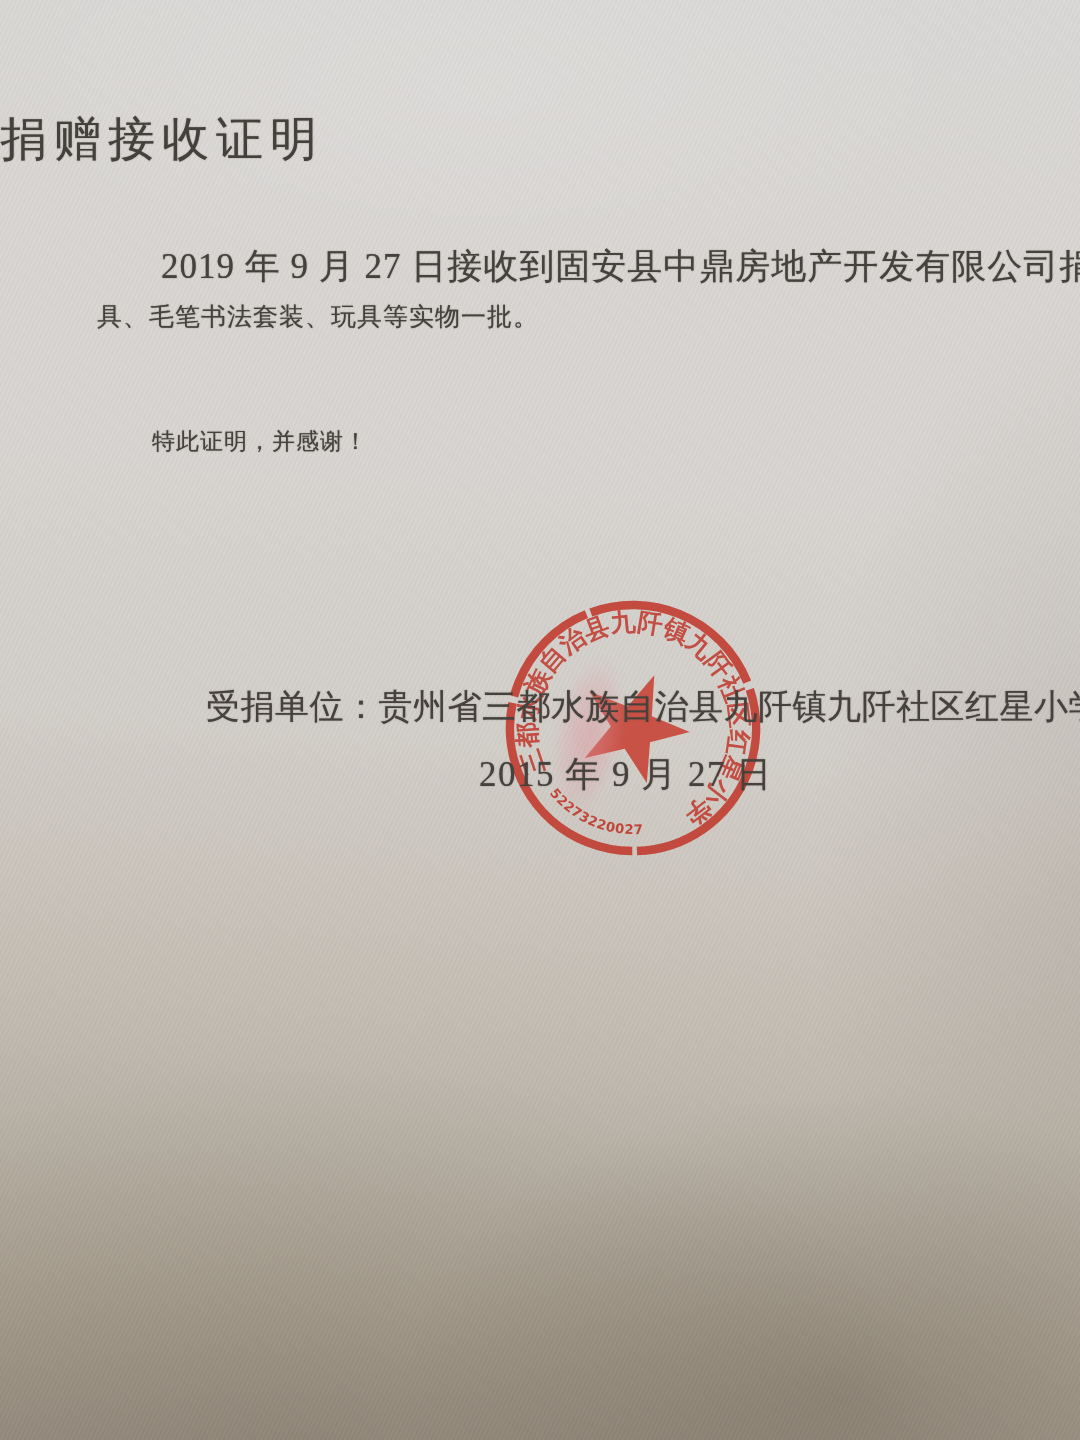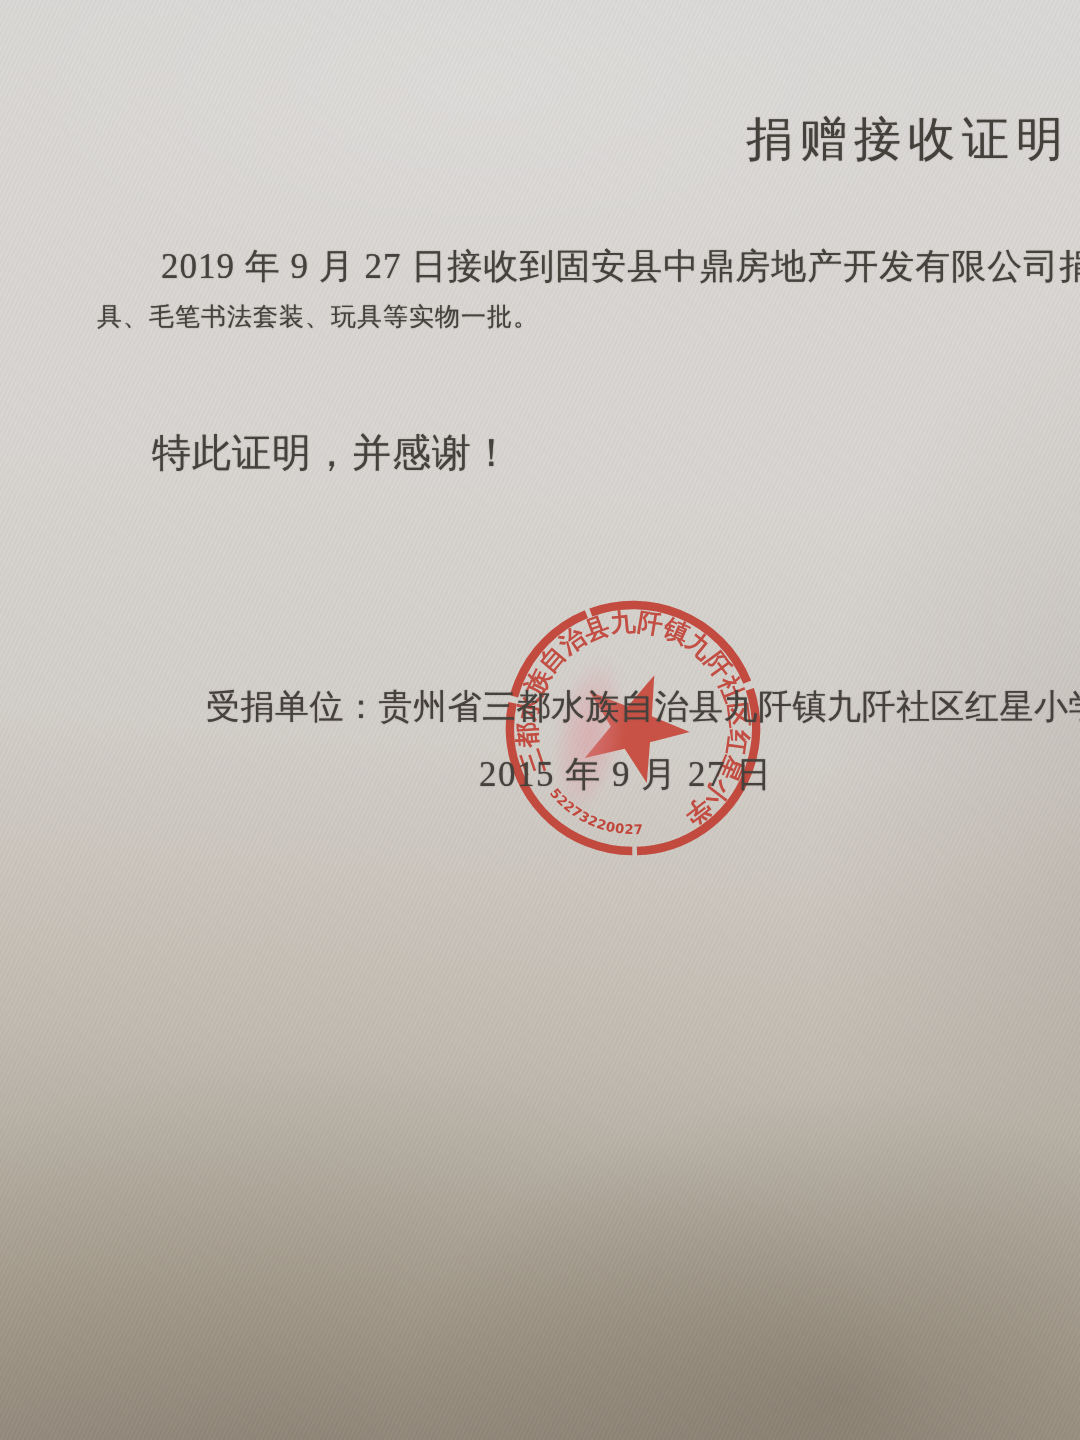--- a/index.html
+++ b/index.html
@@ -21,26 +21,26 @@
     content:"";position:absolute;inset:0;pointer-events:none;
     background:repeating-linear-gradient(115deg, rgba(255,255,255,0.02) 0 2px, rgba(0,0,0,0.018) 2px 4px);
     mix-blend-mode:normal;
   }
   .ink{
     position:absolute;color:var(--ink,#45413c);
     text-shadow:0 0 1.2px rgba(72,66,60,0.75);
     white-space:nowrap;z-index:3;
   }
   .doc-title{
-    left:0;top:108px;width:1070px;text-align:right;
+    left:0;top:108px;width:1070px;text-align:left;
     font-size:47px;letter-spacing:7px;color:#44403c;
   }
   .body-line1{left:161px;top:243px;font-size:35px;letter-spacing:1px;}
   .body-line2{left:97px;top:300px;font-size:25px;letter-spacing:1px;}
-  .thanks-line{left:152px;top:426px;font-size:39px;letter-spacing:1px;}
+  .thanks-line{left:152px;top:426px;font-size:23px;letter-spacing:1px;}
   .recipient-line{left:206px;top:684px;font-size:34px;letter-spacing:0.5px;}
   .date-line{left:479px;top:751px;font-size:35px;letter-spacing:1.5px;}
 
   .stamp-svg{
     position:absolute;left:481px;top:586px;width:304px;height:284px;
     z-index:1;filter:blur(0.4px);
   }
   .seal-smudge{
     position:absolute;left:553px;top:652px;width:72px;height:168px;
     z-index:2;border-radius:50%;

